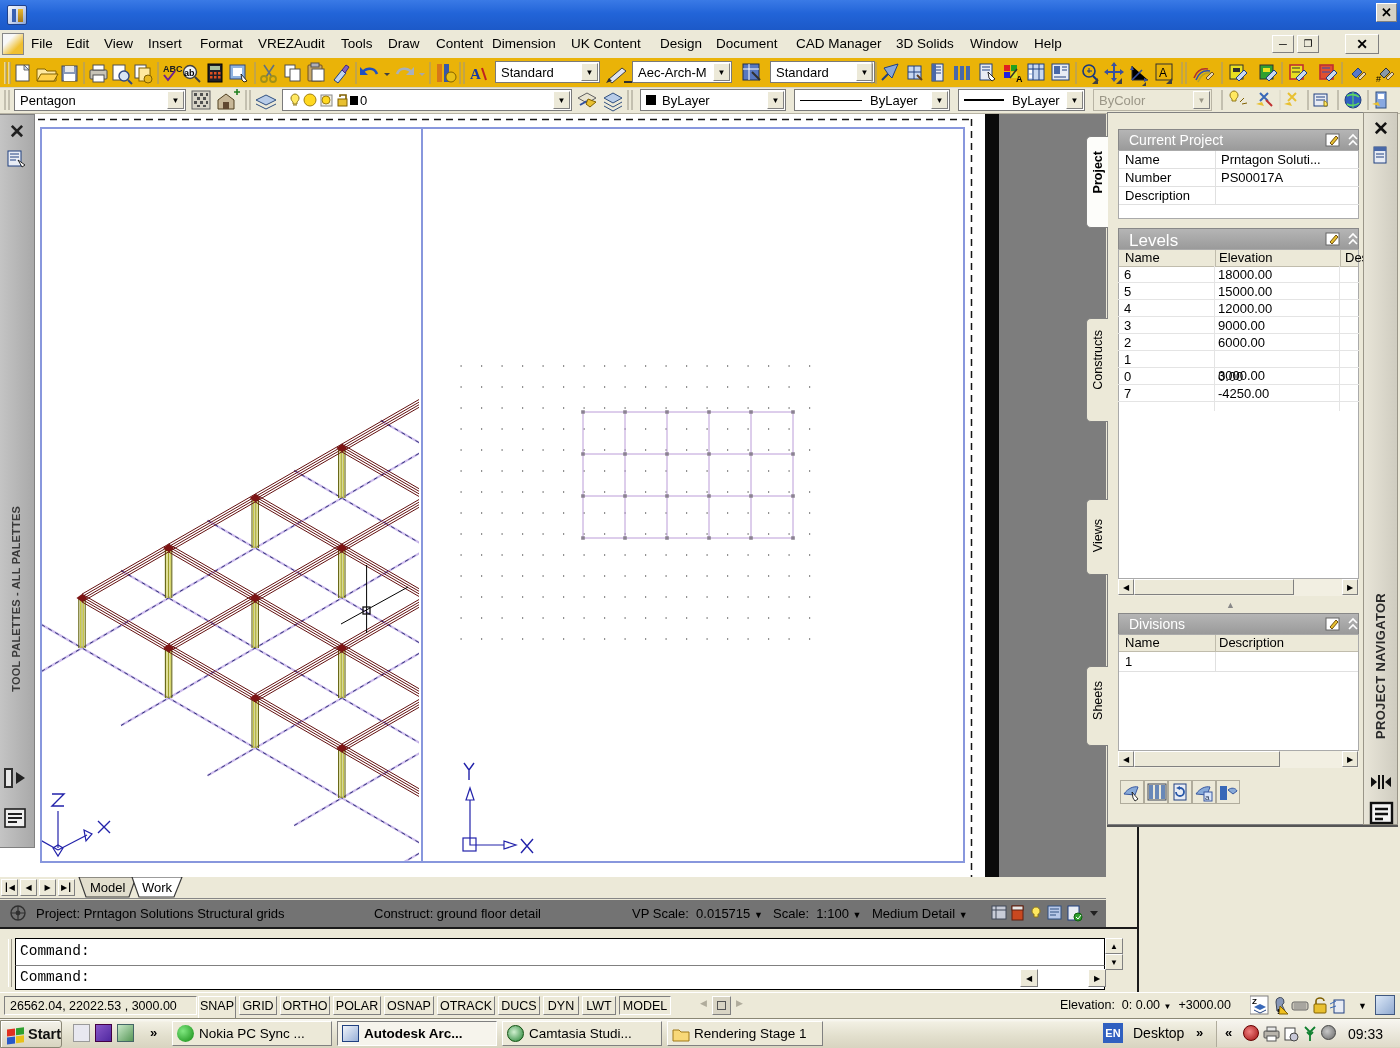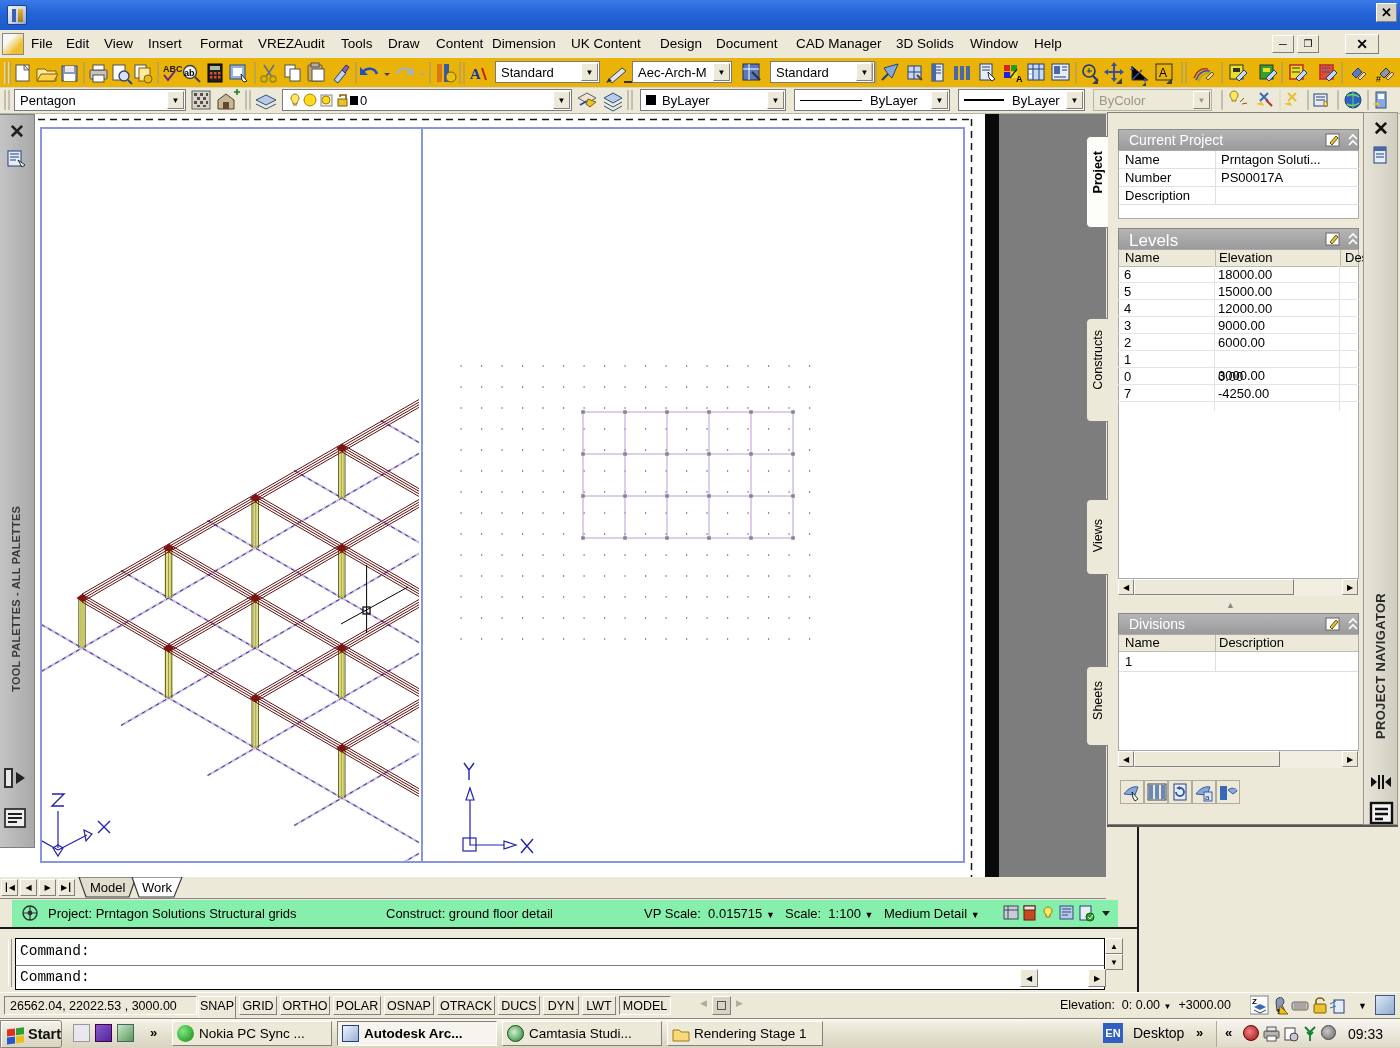--- a/index.html
+++ b/index.html
@@ -388,21 +388,21 @@
  <span class="abs raised" style="left:39px;top:2px;width:17px;height:17px;background:#ece9d8;text-align:center;font-size:8px;line-height:16px">▶</span>
  <span class="abs raised" style="left:58px;top:2px;width:17px;height:17px;background:#ece9d8;text-align:center;font-size:8px;line-height:16px">▶┃</span>
  <svg class="abs" width="220" height="22" style="left:0;top:0">
   <path d="M79 0h57l-7 20h-43z" fill="#e2decd" stroke="#3a3a3a" stroke-width="1.2"></path>
   <path d="M132 0h50l-8 20h-35z" fill="#ffffff" stroke="#3a3a3a" stroke-width="1.2"></path>
   <text x="90" y="15" font-size="13" fill="#000" font-family="Liberation Sans">Model</text>
   <text x="142" y="15" font-size="13" fill="#000" font-family="Liberation Sans">Work</text>
  </svg>
 </div>
 
-<div class="abs" style="left:12px;top:900px;width:1106px;height:27px;background:#86efac;font-size:13px;color:#000">
+<div class="abs" style="left:0;top:900px;width:1106px;height:27px;background:#737373;font-size:13px;color:#000">
  <svg class="abs" width="18" height="18" style="left:10px;top:5px">
       <circle cx="8" cy="8" r="7" fill="none" stroke="#303030" stroke-width="1.4"></circle>
       <path d="M8 1v14M1 8h5M10 8h5" stroke="#303030" stroke-width="1.2"></path>
       <circle cx="8" cy="8" r="2.4" fill="#303030"></circle>
     </svg>
  <span class="abs" style="left:36px;top:6px">Project: Prntagon Solutions Structural grids</span>
  <span class="abs" style="left:374px;top:6px">Construct: ground floor detail</span>
  <span class="abs" style="left:632px;top:6px">VP Scale:&nbsp; 0.015715 <span style="font-size:9px">▼</span></span>
  <span class="abs" style="left:773px;top:6px">Scale:&nbsp; 1:100 <span style="font-size:9px">▼</span></span>
  <span class="abs" style="left:872px;top:6px">Medium Detail <span style="font-size:9px">▼</span></span>

